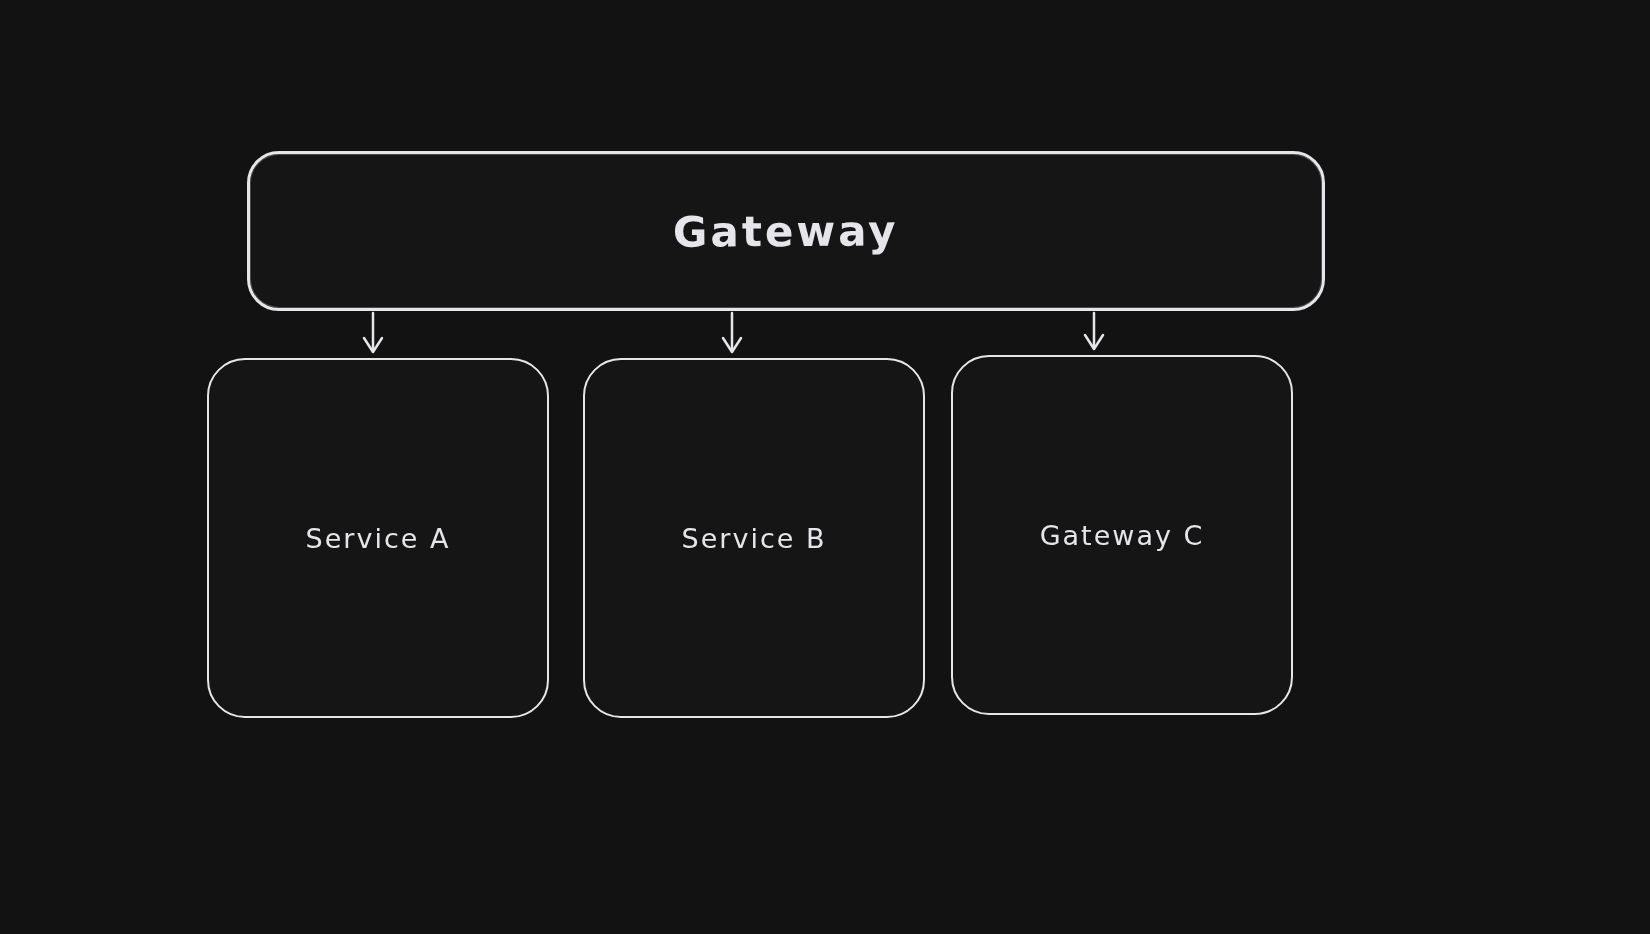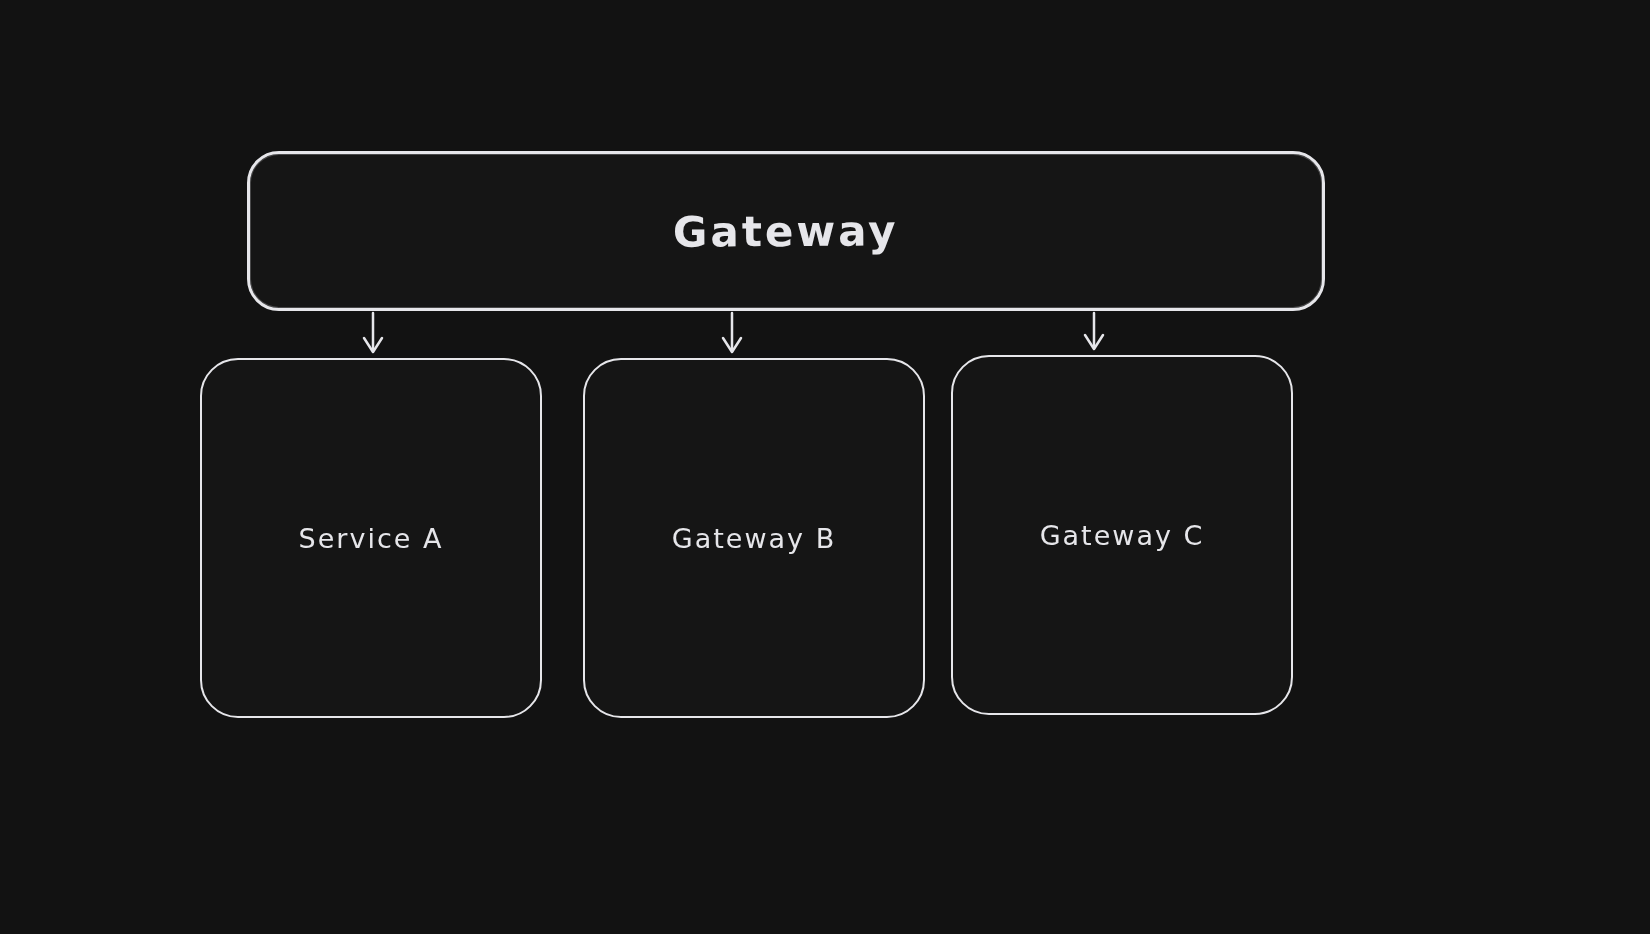--- a/index.html
+++ b/index.html
@@ -56,21 +56,21 @@
     height: 360px;
     border-radius: 38px;
   }
 
   .service .label {
     font-size: 27px;
     font-weight: 500;
     letter-spacing: 2px;
   }
 
-  .service-a { left: 200px; }
+  .service-a { left: 207px; }
   .service-b { left: 583px; }
   .service-c { left: 951px; top: 355px; }
 
   .label {
     pointer-events: none;
   }
 
   .edges {
     position: absolute;
     left: 0;
@@ -95,21 +95,21 @@
 
   <div class="node gateway">
     <span class="label">Gateway</span>
   </div>
 
   <div class="node service service-a">
     <span class="label">Service A</span>
   </div>
 
   <div class="node service service-b">
-    <span class="label">Gateway B</span>
+    <span class="label">Service B</span>
   </div>
 
   <div class="node service service-c">
     <span class="label">Gateway C</span>
   </div>
 
   <svg class="edges" viewBox="0 0 1650 934" xmlns="http://www.w3.org/2000/svg">
     <g>
       <line x1="373" y1="313" x2="373" y2="351"></line>
       <path d="M 364 338 L 373 352 L 382 338"></path>

